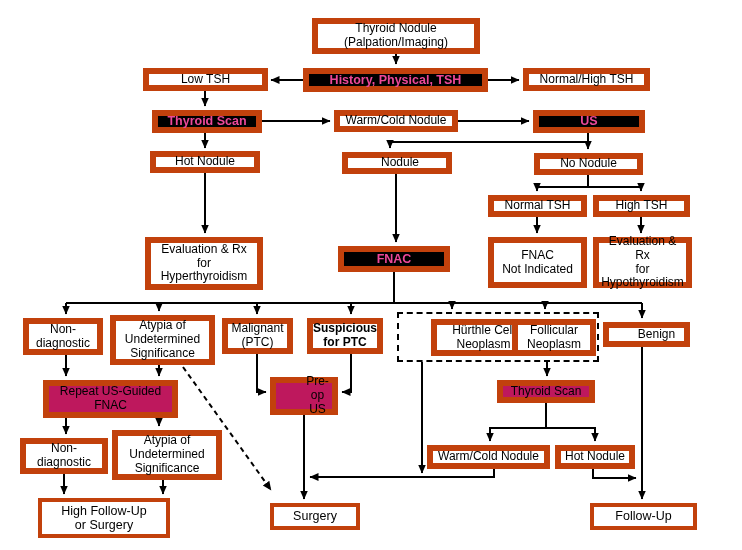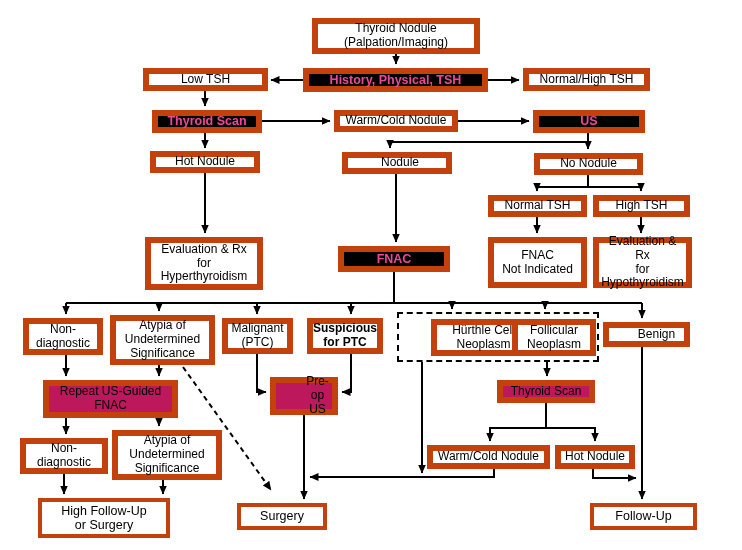--- a/index.html
+++ b/index.html
@@ -158,17 +158,17 @@
 Undetermined
 Significance</div>
 
   <div class="node" style="left:427px; top:445px; width:123px; height:24px;">Warm/Cold Nodule</div>
 
   <div class="node" style="left:555px; top:445px; width:80px; height:24px;">Hot Nodule</div>
 
   <div class="node thick" style="left:38px; top:498px; width:132px; height:40px;">High Follow-Up
 or Surgery</div>
 
-  <div class="node thick" style="left:237px; top:503px; width:90px; height:27px;text-align:center;">Surgery</div>
+  <div class="node thick" style="left:270px; top:503px; width:90px; height:27px;text-align:center;">Surgery</div>
 
   <div class="node thick" style="left:590px; top:503px; width:107px; height:27px;">Follow-Up</div>
 
 </div>
 
 </body></html>

